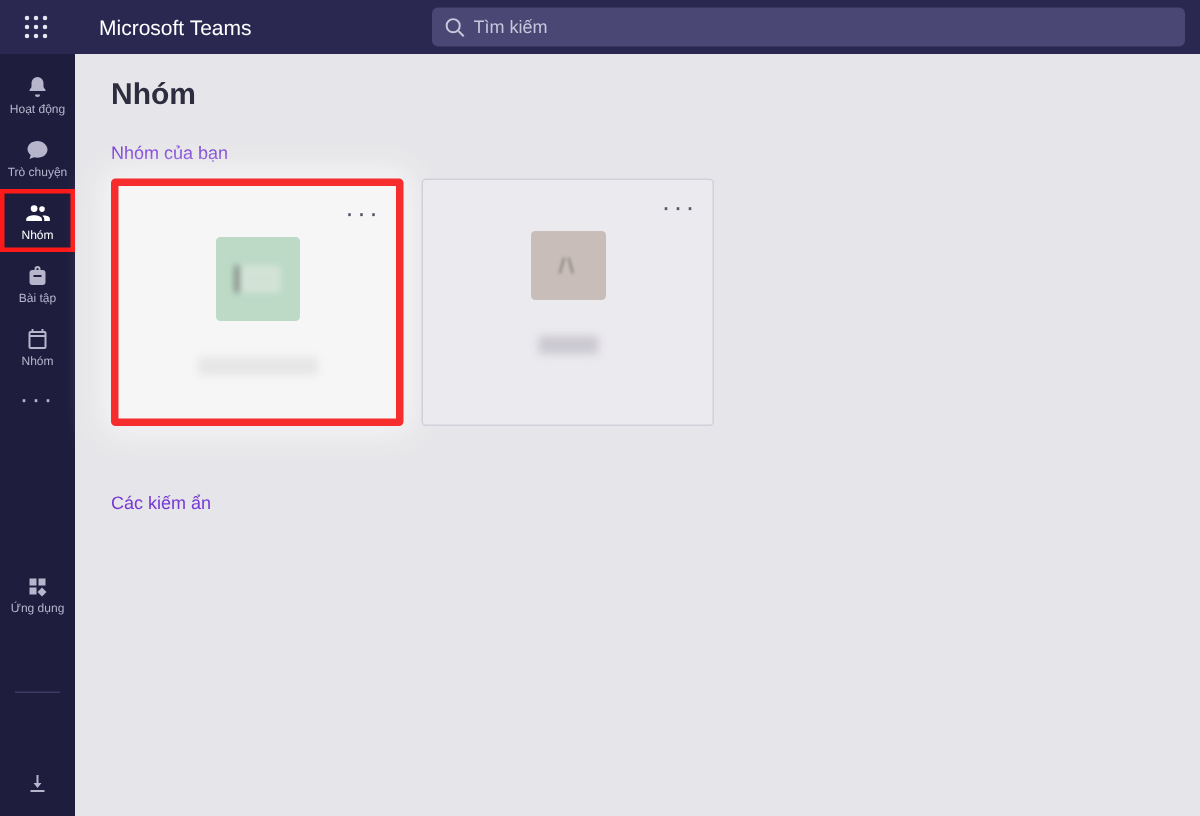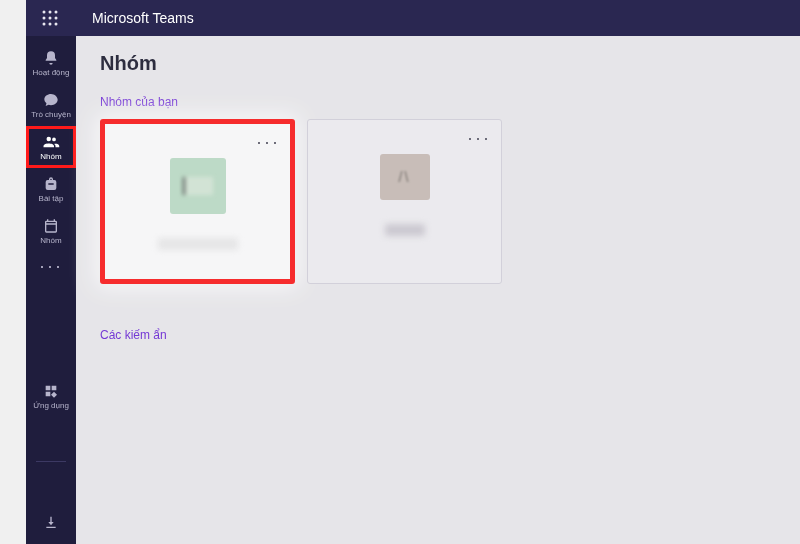--- a/index.html
+++ b/index.html
@@ -1,18 +1,18 @@
 <!DOCTYPE html>
 <html><head>
 <meta charset="utf-8">
 <style>
 * { margin: 0; padding: 0; box-sizing: border-box; font-family: "Segoe UI", Arial, sans-serif; }
 html, body { width: 800px; height: 544px; overflow: hidden; background: #f0f0f0; }
 
-.app { display: flex; flex-direction: column; width: 100%; height: 100%; padding-left: 26px; }
+.app { display: flex; flex-direction: column; width: 100%; height: 100%; }
 
 .titlebar {
   display: flex; align-items: center; height: 36px;
   background: #2a2751; color: #e8e7f0;
   padding: 0 10px;
 }
 .titlebar .waffle {
   width: 28px; height: 28px; display: flex; align-items: center; justify-content: center;
 }
 .titlebar .app-title { margin-left: 28px; font-size: 14px; font-weight: 500; color: #fff; }
@@ -118,20 +118,27 @@
           <circle cx="2" cy="8" r="1.5"></circle>
             <circle cx="8" cy="8" r="1.5"></circle>
             <circle cx="14" cy="8" r="1.5"></circle>
           <circle cx="2" cy="14" r="1.5"></circle>
             <circle cx="8" cy="14" r="1.5"></circle>
             <circle cx="14" cy="14" r="1.5"></circle>
         </g>
       </svg>
     </div>
     <div class="app-title">Microsoft Teams</div>
+    <div class="search">
+      <svg class="sicon" viewBox="0 0 16 16">
+        <circle cx="7" cy="7" r="5" stroke="#c9c7dd" stroke-width="1.5" fill="none"></circle>
+        <line x1="11" y1="11" x2="15" y2="15" stroke="#c9c7dd" stroke-width="1.5"></line>
+      </svg>
+      <input type="text" placeholder="Tìm kiếm" style="">
+    </div>
   </div>
 
   <div class="body">
 
     <div class="leftrail">
 
       <div class="rail-item">
         <span class="ricon">
           <svg width="16" height="16" viewBox="0 0 24 24">
               <path fill="#b7b5cc" d="M12 2a6 6 0 0 0-6 6v4l-2 3v1h16v-1l-2-3V8a6 6 0 0 0-6-6zm0 20a2.5 2.5 0 0 0 2.5-2.5h-5A2.5 2.5 0 0 0 12 22z"></path>

